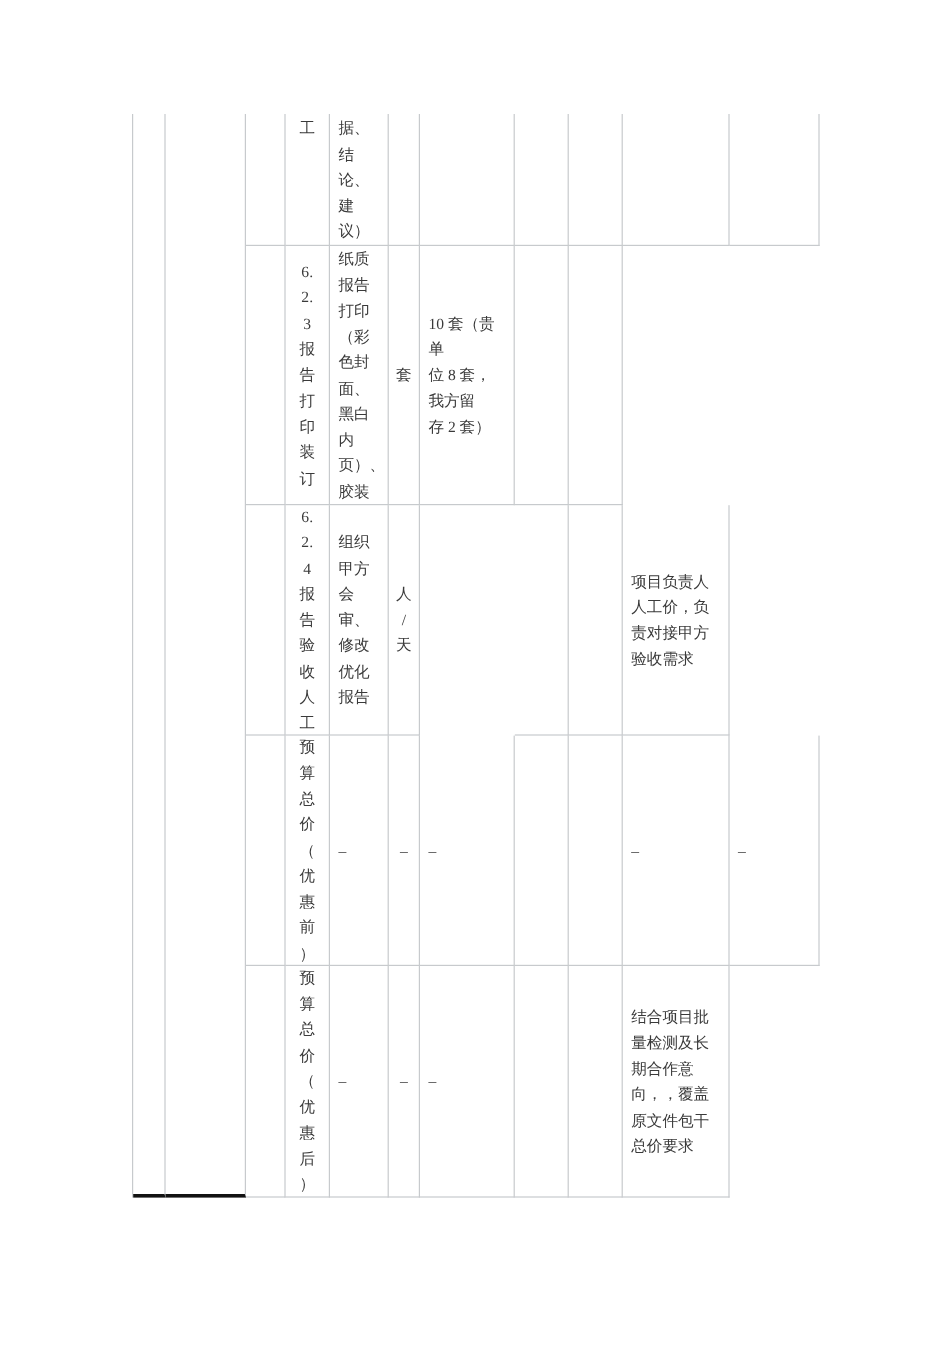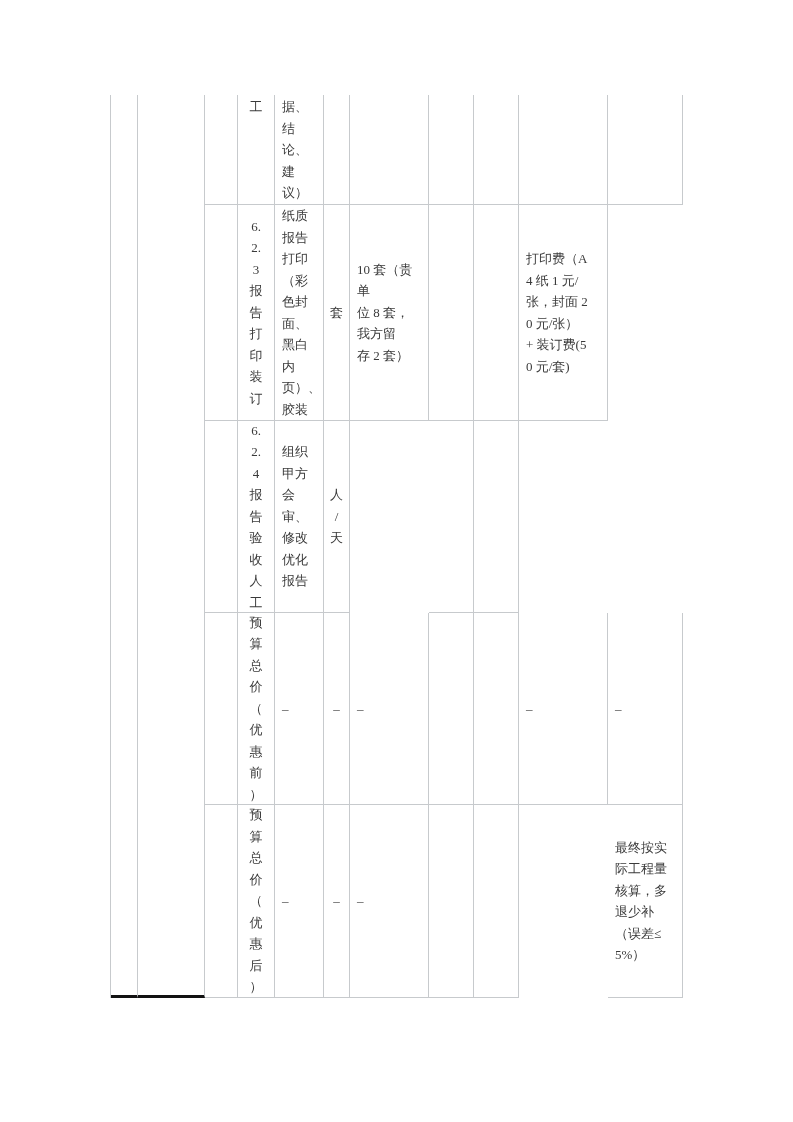--- a/index.html
+++ b/index.html
@@ -109,28 +109,20 @@
 位 8 套，
 我方留
 存 2 套）</span>
       </div>
     <div class="cell" style="grid-area:2/8">
         <span class="t"></span>
       </div>
     <div class="cell" style="grid-area:2/9">
         <span class="t"></span>
       </div>
-    <div class="cell" style="grid-area:2/10">
-        <span class="t">打印费（A
-4 纸 1 元/
-张，封面 2
-0 元/张）
-+ 装订费(5
-0 元/套)</span>
-      </div>
 
     <div class="cell" style="grid-area:3/3"></div>
     <div class="cell ctr" style="grid-area:3/4">
         <span class="t">6.
 2.
 4
 报
 告
 验
 收
@@ -150,20 +142,26 @@
         <span class="t">人
 /
 天</span>
       </div>
     <div class="cell" style="grid-area:3/8">
         <span class="t"></span>
       </div>
     <div class="cell" style="grid-area:3/9">
         <span class="t"></span>
       </div>
+    <div class="cell" style="grid-area:3/10">
+        <span class="t">项目负责人
+人工价，负
+责对接甲方
+验收需求</span>
+      </div>
 
     <div class="cell" style="grid-area:4/3"></div>
     <div class="cell ctr" style="grid-area:4/4">
         <span class="t">预
 算
 总
 价
 （
 优
 惠
@@ -212,23 +210,23 @@
       </div>
     <div class="cell" style="grid-area:5/7">
         <span class="t">–</span>
       </div>
     <div class="cell" style="grid-area:5/8">
         <span class="t"></span>
       </div>
     <div class="cell" style="grid-area:5/9">
         <span class="t"></span>
       </div>
-    <div class="cell" style="grid-area:5/11">
-        <span class="t">最终按实
-际工程量
-核算，多
-退少补
-（误差≤
-5%）</span>
+    <div class="cell" style="grid-area:5/10">
+        <span class="t">结合项目批
+量检测及长
+期合作意
+向，，覆盖
+原文件包干
+总价要求</span>
       </div>
 
   </div>
 </div>
 
 </body></html>

